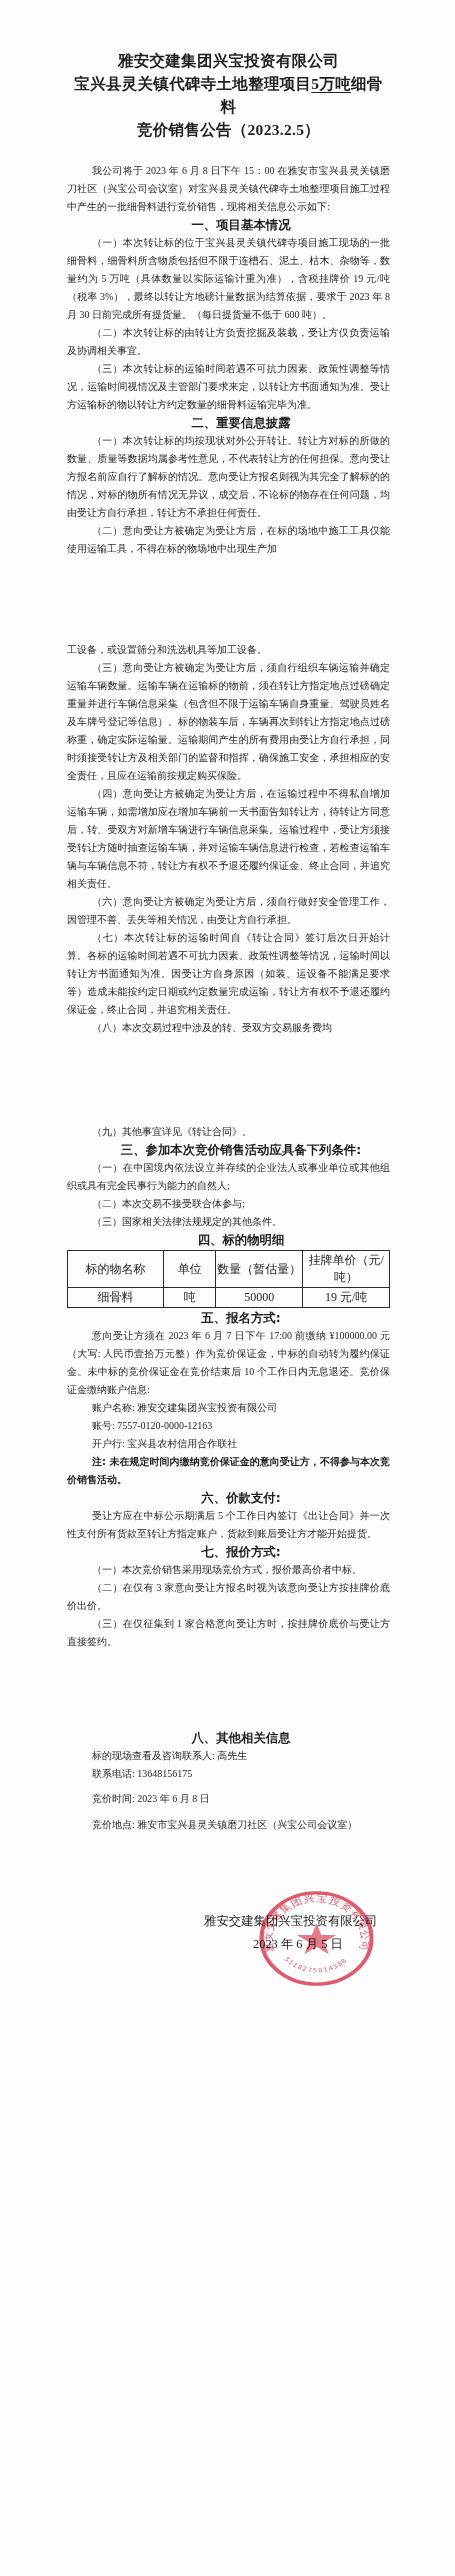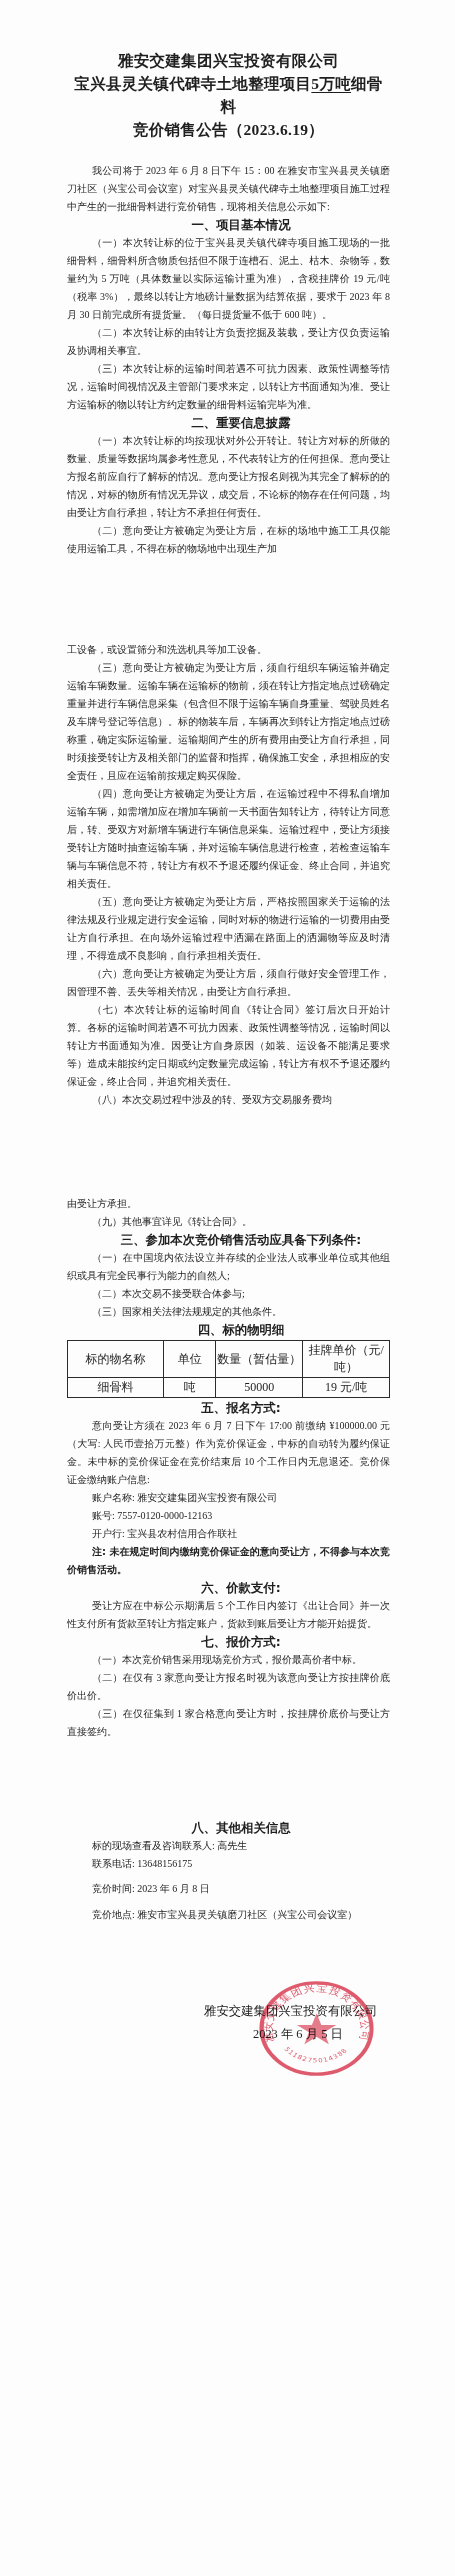--- a/index.html
+++ b/index.html
@@ -39,47 +39,45 @@
 </style>
 </head>
 <body>
 
 <div class="doc">
   <div class="content">
 
     <div class="title">
       <div>雅安交建集团兴宝投资有限公司</div>
       <div><span>宝兴县灵关镇代碑寺土地整理项目</span><span class="u">5万吨</span><span>细骨料</span></div>
-      <div>竞价销售公告（2023.6.19）</div>
+      <div>竞价销售公告（2023.2.5）</div>
     </div>
 
     <p class="body ind intro">我公司将于 2023 年 6 月 8 日下午 15：00 在雅安市宝兴县灵关镇磨刀社区（兴宝公司会议室）对宝兴县灵关镇代碑寺土地整理项目施工过程中产生的一批细骨料进行竞价销售，现将相关信息公示如下:</p>
 
     <h3 class="hd">一、项目基本情况</h3>
     <p class="body ind">（一）本次转让标的位于宝兴县灵关镇代碑寺项目施工现场的一批细骨料，细骨料所含物质包括但不限于连槽石、泥土、枯木、杂物等，数量约为 5 万吨（具体数量以实际运输计重为准），含税挂牌价 19 元/吨（税率 3%），最终以转让方地磅计量数据为结算依据，要求于 2023 年 8 月 30 日前完成所有提货量。（每日提货量不低于 600 吨）。</p>
     <p class="body ind">（二）本次转让标的由转让方负责挖掘及装载，受让方仅负责运输及协调相关事宜。</p>
     <p class="body ind">（三）本次转让标的运输时间若遇不可抗力因素、政策性调整等情况，运输时间视情况及主管部门要求来定，以转让方书面通知为准。受让方运输标的物以转让方约定数量的细骨料运输完毕为准。</p>
 
     <h3 class="hd">二、重要信息披露</h3>
     <p class="body ind">（一）本次转让标的均按现状对外公开转让。转让方对标的所做的数量、质量等数据均属参考性意见，不代表转让方的任何担保。意向受让方报名前应自行了解标的情况。意向受让方报名则视为其完全了解标的的情况，对标的物所有情况无异议，成交后，不论标的物存在任何问题，均由受让方自行承担，转让方不承担任何责任。</p>
     <p class="body ind">（二）意向受让方被确定为受让方后，在标的场地中施工工具仅能使用运输工具，不得在标的物场地中出现生产加</p>
 
     <div class="gap1"></div>
 
     <p class="body">工设备，或设置筛分和洗选机具等加工设备。</p>
     <p class="body ind">（三）意向受让方被确定为受让方后，须自行组织车辆运输并确定运输车辆数量。运输车辆在运输标的物前，须在转让方指定地点过磅确定重量并进行车辆信息采集（包含但不限于运输车辆自身重量、驾驶员姓名及车牌号登记等信息）。标的物装车后，车辆再次到转让方指定地点过磅称重，确定实际运输量。运输期间产生的所有费用由受让方自行承担，同时须接受转让方及相关部门的监督和指挥，确保施工安全，承担相应的安全责任，且应在运输前按规定购买保险。</p>
     <p class="body ind">（四）意向受让方被确定为受让方后，在运输过程中不得私自增加运输车辆，如需增加应在增加车辆前一天书面告知转让方，待转让方同意后，转、受双方对新增车辆进行车辆信息采集。运输过程中，受让方须接受转让方随时抽查运输车辆，并对运输车辆信息进行检查，若检查运输车辆与车辆信息不符，转让方有权不予退还履约保证金、终止合同，并追究相关责任。</p>
-    <p class="body ind">（五）意向受让方被确定为受让方后，严格按照国家关于运输的法律法规及行业规定进行安全运输，同时对标的物进行运输的一切费用由受让方自行承担。在向场外运输过程中洒漏在路面上的洒漏物等应及时清理，不得造成不良影响，自行承担相关责任。</p>
     <p class="body ind">（六）意向受让方被确定为受让方后，须自行做好安全管理工作，因管理不善、丢失等相关情况，由受让方自行承担。</p>
     <p class="body ind">（七）本次转让标的运输时间自《转让合同》签订后次日开始计算。各标的运输时间若遇不可抗力因素、政策性调整等情况，运输时间以转让方书面通知为准。因受让方自身原因（如装、运设备不能满足要求等）造成未能按约定日期或约定数量完成运输，转让方有权不予退还履约保证金，终止合同，并追究相关责任。</p>
     <p class="body ind">（八）本次交易过程中涉及的转、受双方交易服务费均</p>
 
     <div class="gap2"></div>
 
-    <p class="body">由受让方承担。</p>
     <p class="body ind">（九）其他事宜详见《转让合同》。</p>
 
     <h3 class="hd">三、参加本次竞价销售活动应具备下列条件:</h3>
     <p class="body ind">（一）在中国境内依法设立并存续的企业法人或事业单位或其他组织或具有完全民事行为能力的自然人;</p>
     <p class="body ind">（二）本次交易不接受联合体参与;</p>
     <p class="body ind">（三）国家相关法律法规规定的其他条件。</p>
 
     <h3 class="hd">四、标的物明细</h3>
     <table class="subject">
       <tbody>

